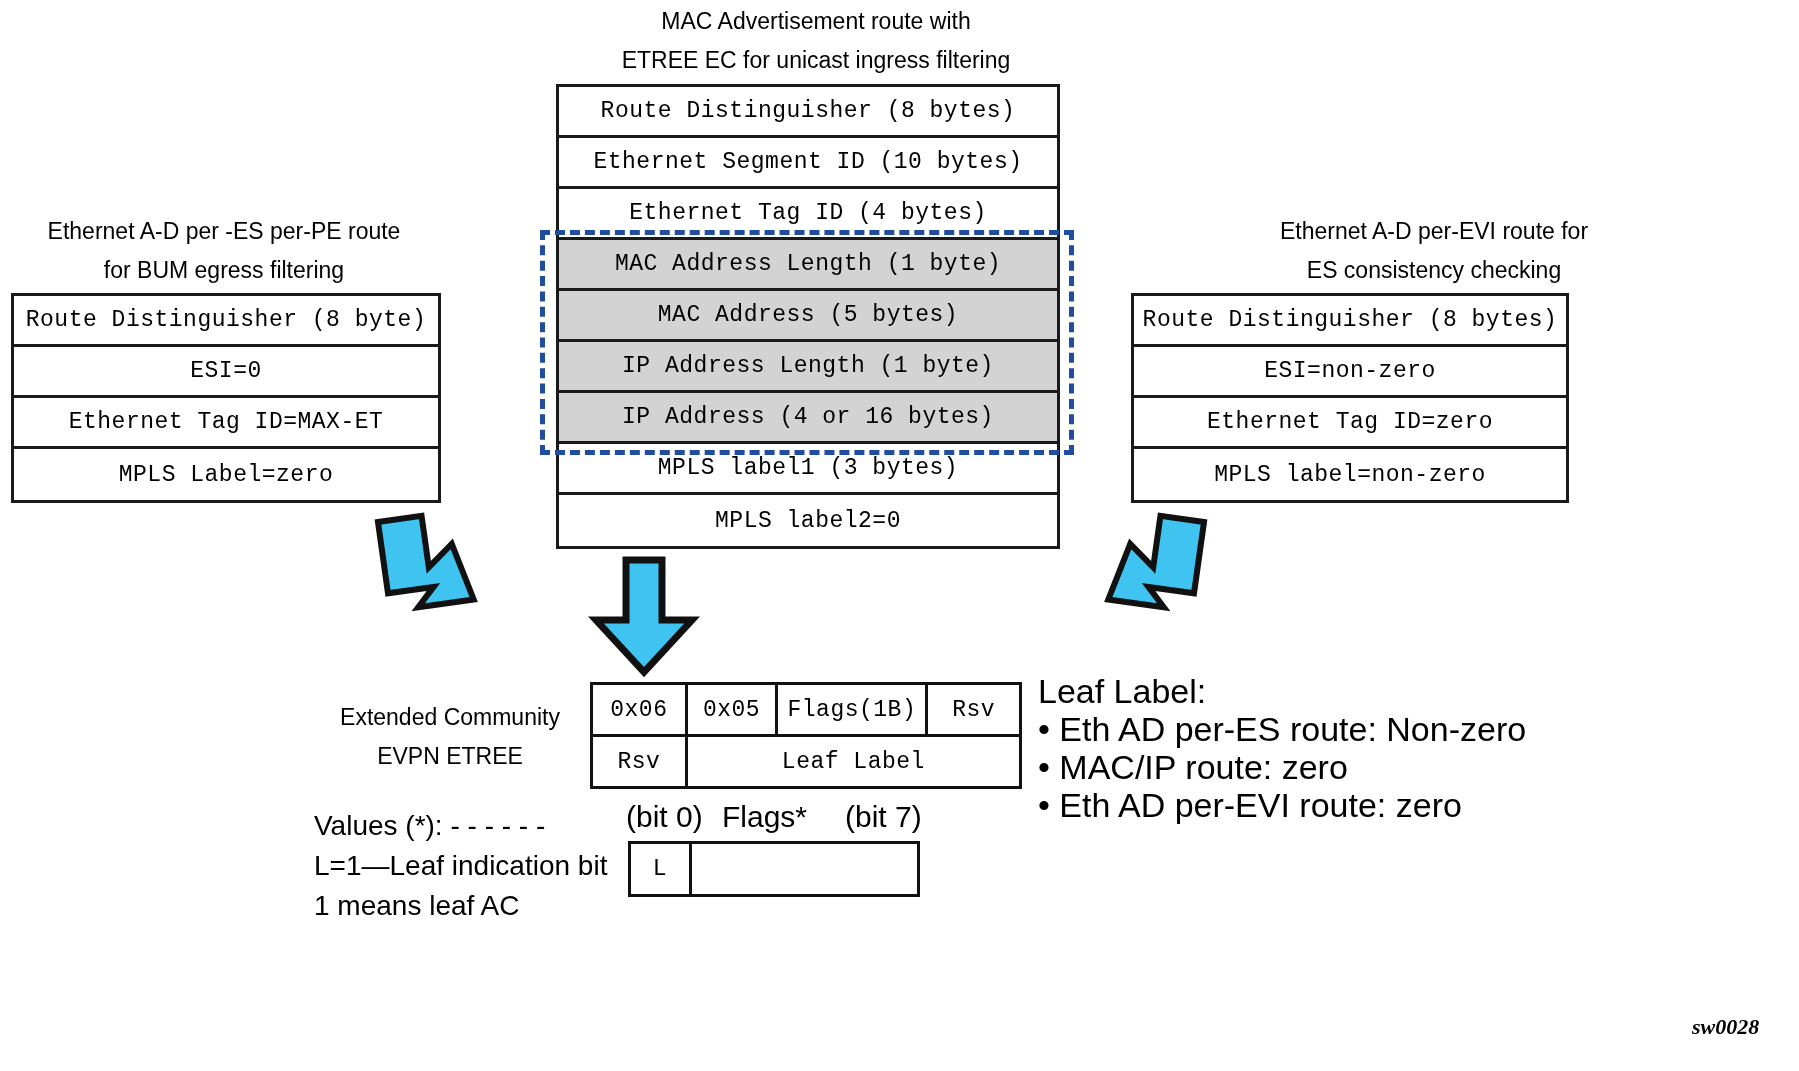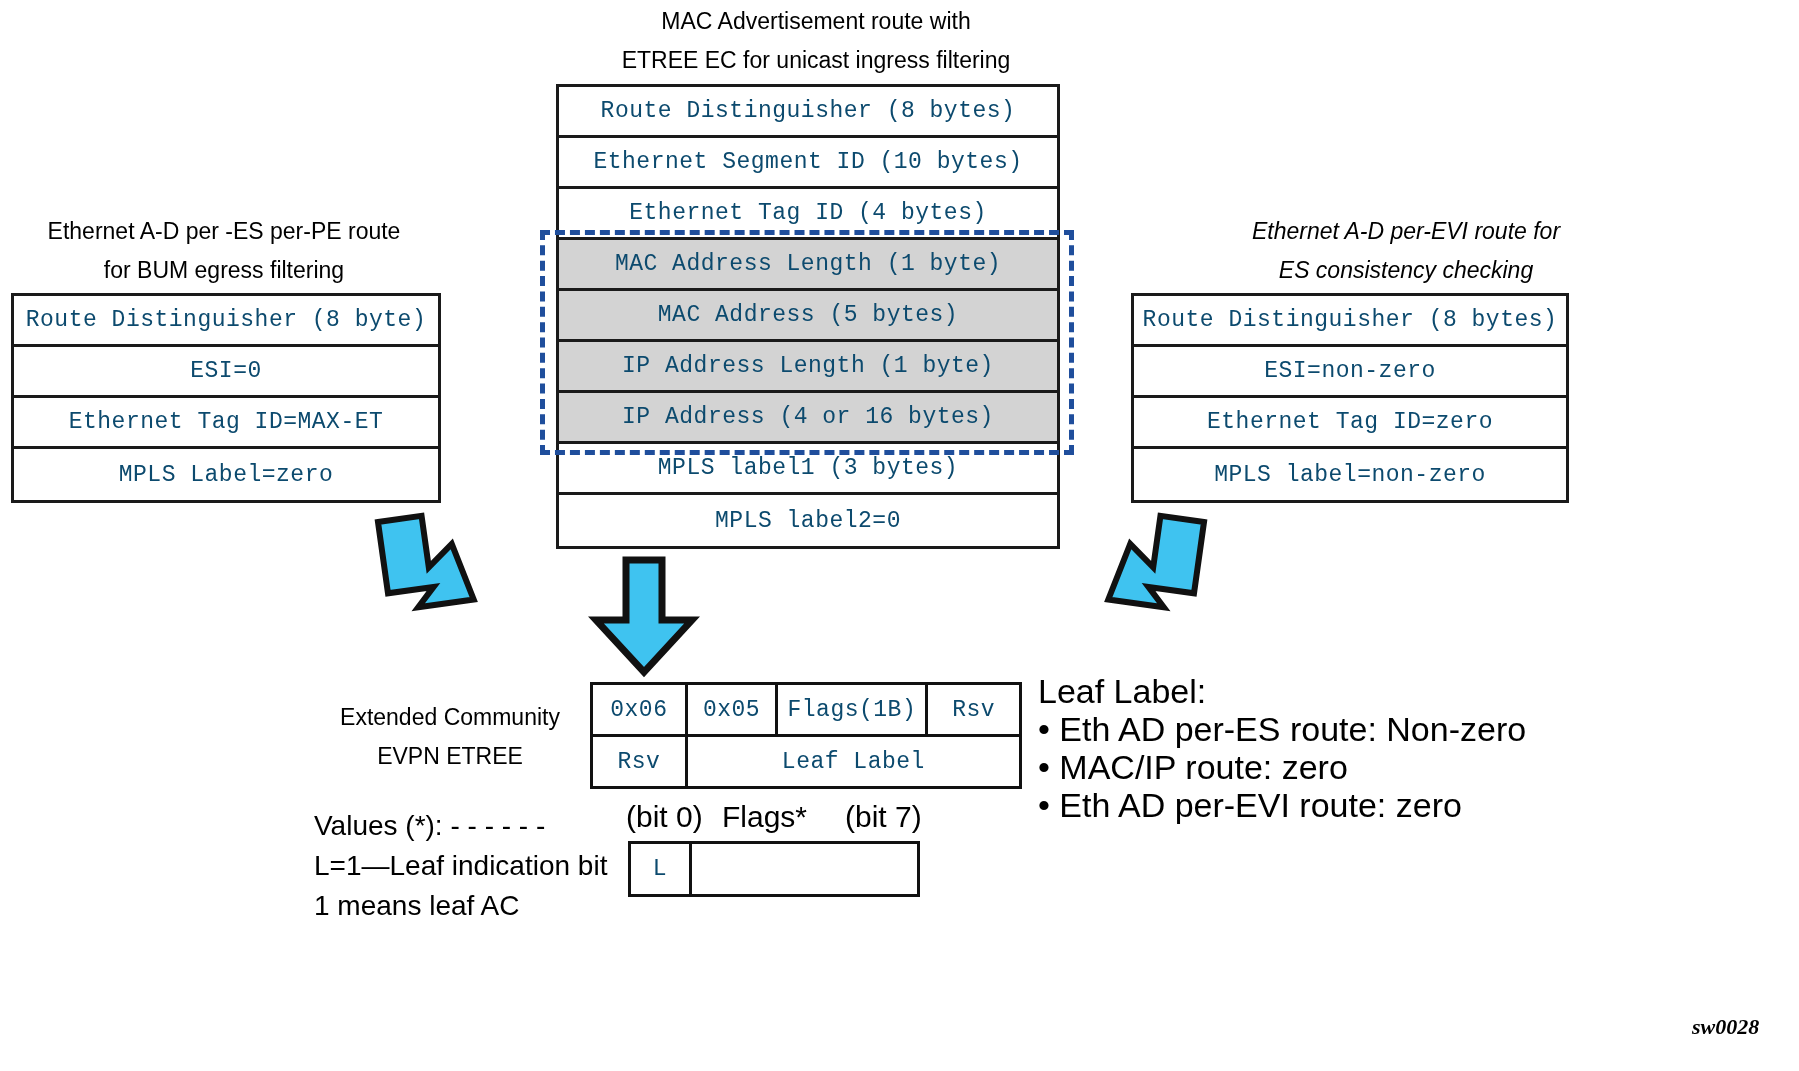--- a/index.html
+++ b/index.html
@@ -14,21 +14,21 @@
     overflow: hidden;
     font-family: "Liberation Sans", sans-serif;
     color: #000000;
   }
 
   
   .abs { position: absolute; }
   .mono {
     font-family: "Liberation Mono", "DejaVu Sans Mono", monospace;
     font-size: 23px;
-    color: #0c4a6e;
+    color: #000000;
     letter-spacing: 0.5px;
   }
 
   
   .route-table {
     position: absolute;
     border: 3.5px solid #1a1a1a;
     background: #ffffff;
     box-sizing: border-box;
   }
@@ -156,21 +156,21 @@
   <div>for BUM egress filtering</div>
 </div>
 
 <div class="route-table" style="left:11px; top:293px; width:430px;">
   <div class="route-row mono">Route Distinguisher (8 byte)</div>
   <div class="route-row mono">ESI=0</div>
   <div class="route-row mono">Ethernet Tag ID=MAX-ET</div>
   <div class="route-row mono">MPLS Label=zero</div>
 </div>
 
-<div class="heading" style="left:1176px; top:212px; width:460px;font-style:italic;">
+<div class="heading" style="left:1204px; top:212px; width:460px;">
   <div>Ethernet A-D per-EVI route for</div>
   <div>ES consistency checking</div>
 </div>
 
 <div class="route-table" style="left:1131px; top:293px; width:438px;">
   <div class="route-row mono">Route Distinguisher (8 bytes)</div>
   <div class="route-row mono">ESI=non-zero</div>
   <div class="route-row mono">Ethernet Tag ID=zero</div>
   <div class="route-row mono">MPLS label=non-zero</div>
 </div>

